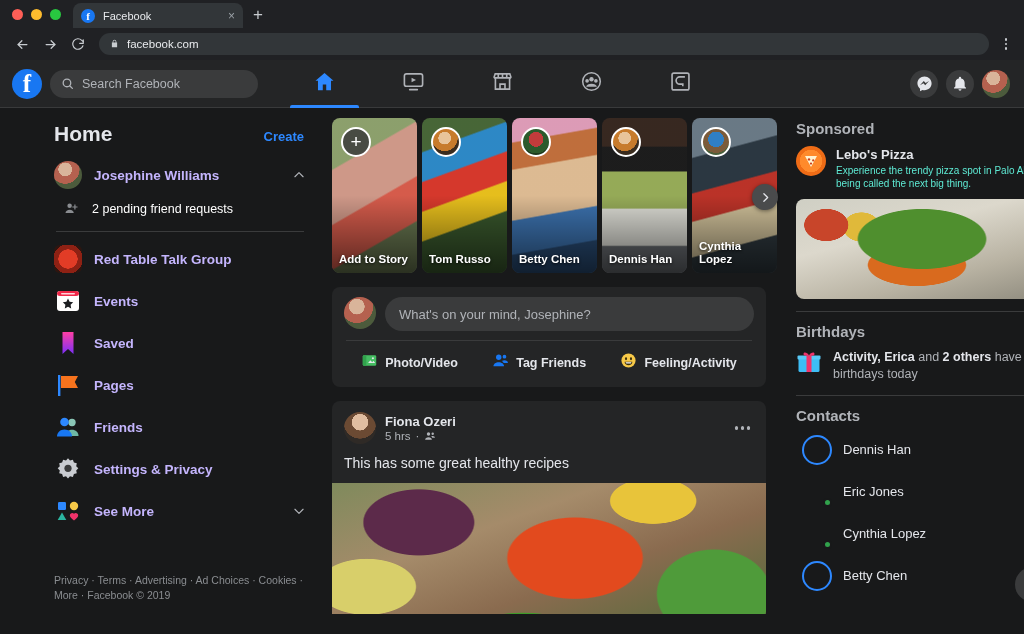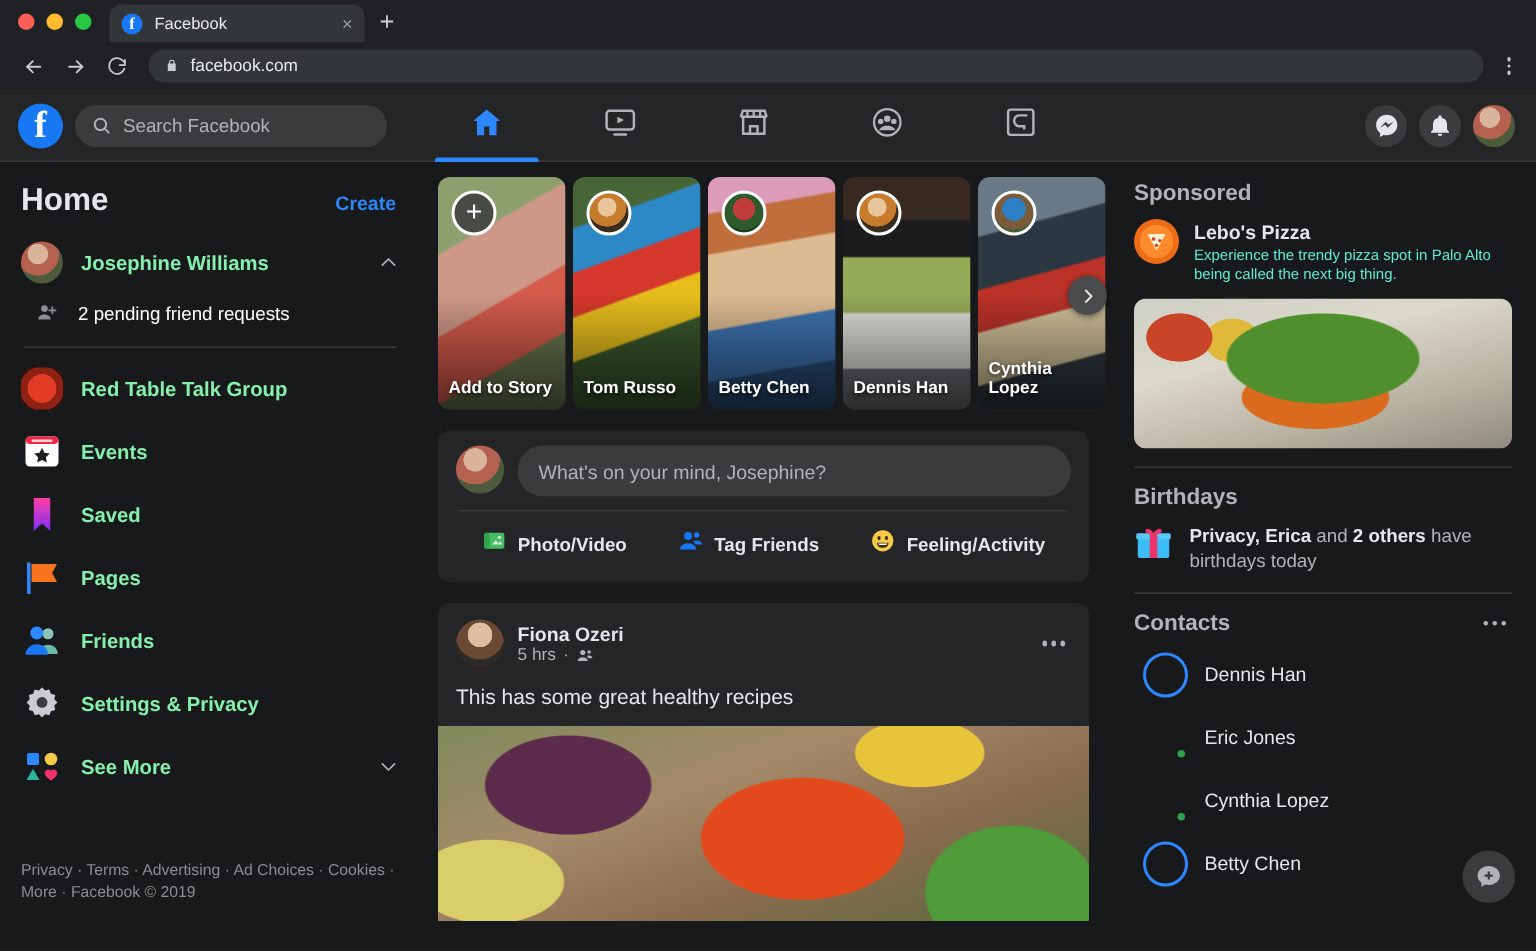--- a/index.html
+++ b/index.html
@@ -100,35 +100,35 @@
   
   .av-jose { background: radial-gradient(circle at 40% 30%, #d9b49a 0 26%, #b5614f 27% 55%, #4c5b3c 56% 100%); }
   .av-fiona { background: radial-gradient(circle at 50% 32%, #e0bda0 0 30%, #6b4a33 31% 60%, #2f2a26 61% 100%); }
   .av-dennis { background: radial-gradient(circle at 45% 35%, #e8c49a 0 28%, #c77b2c 29% 58%, #3a2c1e 59% 100%); }
   .av-eric { background: radial-gradient(circle at 50% 55%, #f2c20a 0 42%, #5a3a22 43% 70%, #c9c9c9 71% 100%); }
   .av-cynthia { background: radial-gradient(circle at 50% 40%, #2f7fc4 0 38%, #7b5b3a 39% 66%, #4b5f3a 67% 100%); }
   .av-betty { background: radial-gradient(circle at 50% 40%, #c23b3b 0 36%, #2c5a2c 37% 68%, #1d3a1d 69% 100%); }
   .av-rtt { background: radial-gradient(circle at 50% 50%, #e23c26 0 48%, #8e2114 49% 74%, #2d1510 75% 100%); }
 
   
-  #page { display: flex; height: 506px; width: 940px; }
+  #page { display: flex; height: 506px; width: 940px; margin-left: 40px; }
 
   
   #left-rail {
     width: 280px; background: #18191a; padding: 0 0 0 0;
     position: relative; overflow: hidden; flex: none;
   }
   #left-head { display: flex; align-items: baseline; justify-content: space-between; padding: 14px 16px 8px 14px; }
   #left-head .title { font-size: 21px; font-weight: 700; color: #e4e6eb; }
   #left-head .create { font-size: 13px; color: #2d88ff; font-weight: 600; cursor: pointer; }
   .rail-row {
     display: flex; align-items: center; gap: 12px;
     padding: 7px 14px; cursor: pointer; min-height: 38px;
   }
-  .rail-row .lbl { font-size: 13.5px; color: #86efac; font-weight: 600; flex: 1; }
+  .rail-row .lbl { font-size: 13.5px; color: #c4b5fd; font-weight: 600; flex: 1; }
   .rail-row .chev { color: #b0b3b8; display: flex; }
   .sub-row { display: flex; align-items: center; gap: 12px; padding: 5px 14px 5px 22px; cursor: pointer; }
   .sub-row .lbl { font-size: 12.5px; color: #ffffff; }
   .rail-sep { height: 1px; background: #3a3b3c; margin: 10px 16px 6px 16px; }
   .sq-icon { width: 28px; height: 28px; border-radius: 6px; flex: none; position: relative; }
 
   #footer-links {
     position: absolute; bottom: 10px; left: 14px; right: 10px;
     font-size: 10.5px; color: #8a8d91; line-height: 1.5;
   }
@@ -638,21 +638,21 @@
       <span id="bday-icon">
         <svg width="26" height="26" viewBox="0 0 26 26">
           <rect x="2.5" y="9" width="21" height="14" rx="1.5" fill="#3dbdf5"></rect>
           <rect x="1.5" y="6.5" width="23" height="4" rx="1" fill="#58c9f7"></rect>
           <rect x="10.5" y="6.5" width="5" height="16.5" fill="#f0336b"></rect>
           <path d="M13 6.5C11 2.8 7 2.8 7.6 5.4c.4 1.7 3.6 1.5 5.4 1.1z" fill="#f0336b"></path>
           <path d="M13 6.5c2-3.7 6-3.7 5.4-1.1-.4 1.7-3.6 1.5-5.4 1.1z" fill="#f0336b"></path>
         </svg>
       </span>
       <div class="txt">
-        <b>Privacy, Erica</b><span> and </span><b>2 others</b><span> have birthdays today</span>
+        <b>Activity, Erica</b><span> and </span><b>2 others</b><span> have birthdays today</span>
       </div>
     </div>
 
     <div class="rr-sep"></div>
 
     <div id="contacts-head">
       <span class="rr-title" style="margin:0;">Contacts</span>
       <span id="contacts-dots">
           <i></i>
           <i></i>

